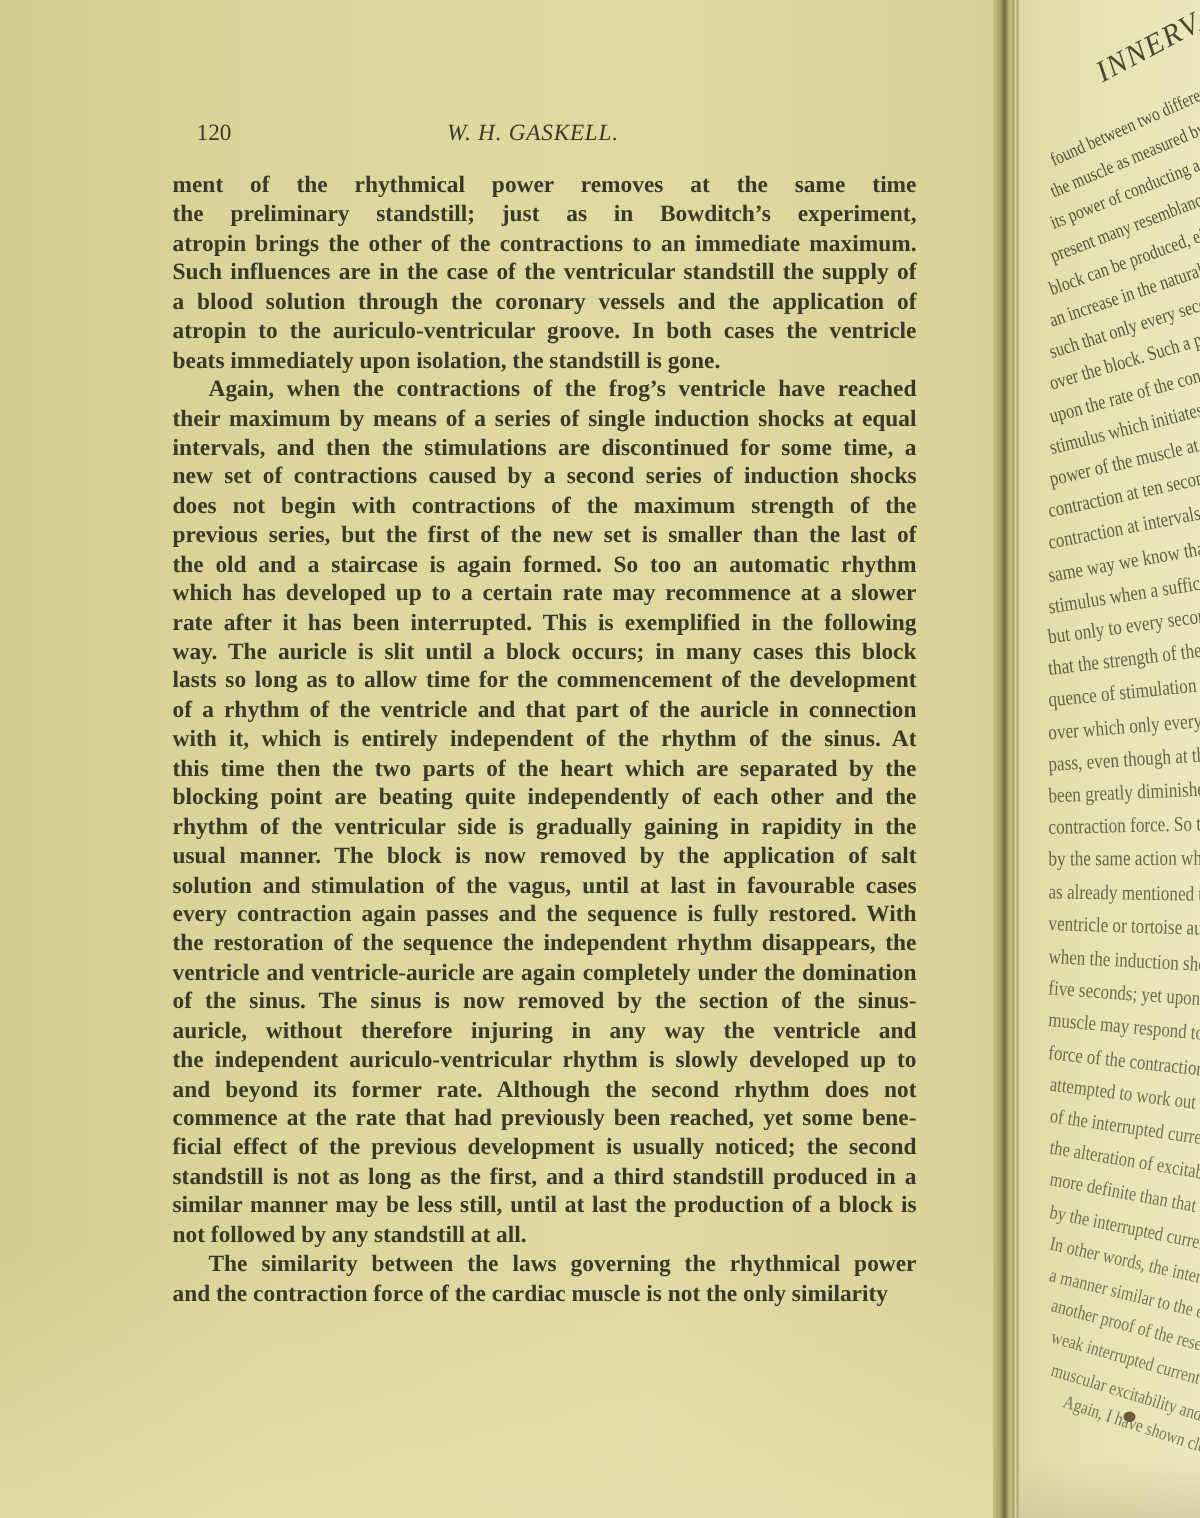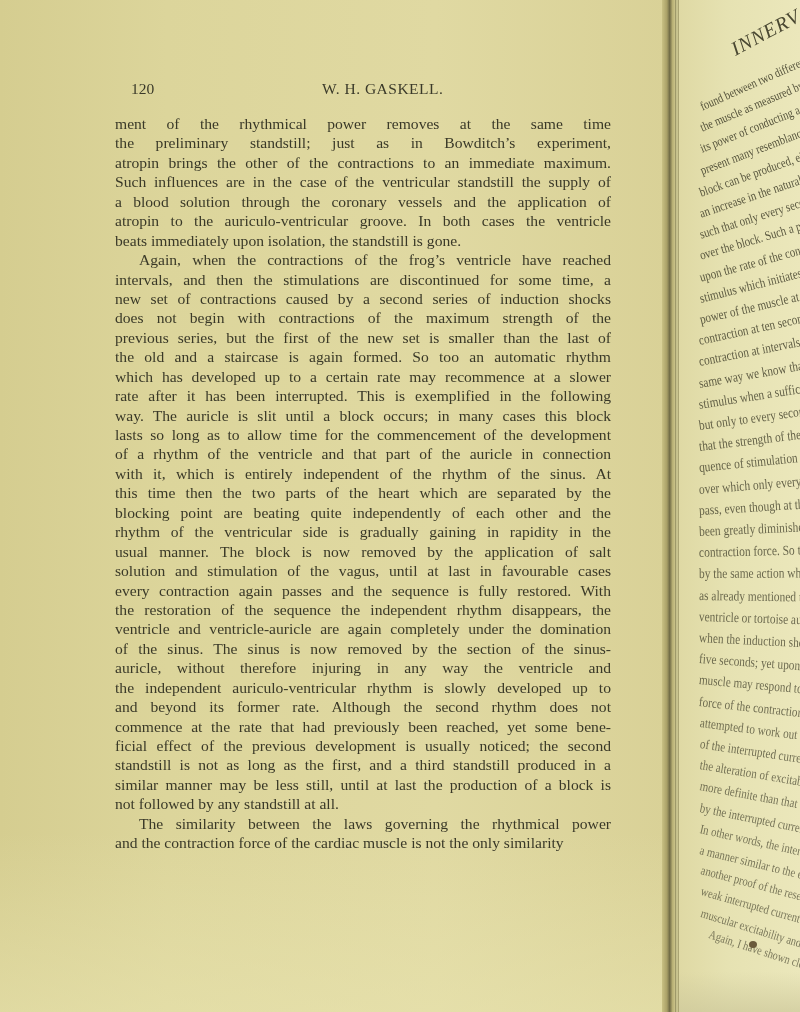--- a/index.html
+++ b/index.html
@@ -44,41 +44,42 @@
     }
     .page-number {
       position: absolute;
       left: 16px;
       top: 0;
     }
     .head-author {
       position: absolute;
       left: 183px;
       top: 0;
+      font-style: italic;
       letter-spacing: 0.5px;
-      margin-left: 24px;
     }
     .text-block {
       position: absolute;
       left: 115px;
       top: 114px;
       width: 496px;
       font-family: "Liberation Serif", serif;
       font-size: 15.6px;
       line-height: 19.45px;
       color: #3a3928;
       text-align: justify;
       z-index: 2;
     }
     .line {
       display: block;
       white-space: nowrap;
       text-align: justify;
       text-align-last: justify;
       height: 19.45px;
+      font-weight: bold;
     }
     .line.last {
       text-align-last: left;
     }
     .line.indent {
       padding-left: 24px;
     }
     .spine {
       position: absolute;
       left: 662px;
@@ -164,20 +165,21 @@
   </div>
   <div class="text-block" id="left-text">
       <span class="line">ment of the rhythmical power removes at the same time</span>
       <span class="line">the preliminary standstill; just as in Bowditch’s experiment,</span>
       <span class="line">atropin brings the other of the contractions to an immediate maximum.</span>
       <span class="line">Such influences are in the case of the ventricular standstill the supply of</span>
       <span class="line">a blood solution through the coronary vessels and the application of</span>
       <span class="line">atropin to the auriculo-ventricular groove. In both cases the ventricle</span>
       <span class="line last">beats immediately upon isolation, the standstill is gone.</span>
       <span class="line indent">Again, when the contractions of the frog’s ventricle have reached</span>
+      <span class="line">their maximum by means of a series of single induction shocks at equal</span>
       <span class="line">intervals, and then the stimulations are discontinued for some time, a</span>
       <span class="line">new set of contractions caused by a second series of induction shocks</span>
       <span class="line">does not begin with contractions of the maximum strength of the</span>
       <span class="line">previous series, but the first of the new set is smaller than the last of</span>
       <span class="line">the old and a staircase is again formed. So too an automatic rhythm</span>
       <span class="line">which has developed up to a certain rate may recommence at a slower</span>
       <span class="line">rate after it has been interrupted. This is exemplified in the following</span>
       <span class="line">way. The auricle is slit until a block occurs; in many cases this block</span>
       <span class="line">lasts so long as to allow time for the commencement of the development</span>
       <span class="line">of a rhythm of the ventricle and that part of the auricle in connection</span>

